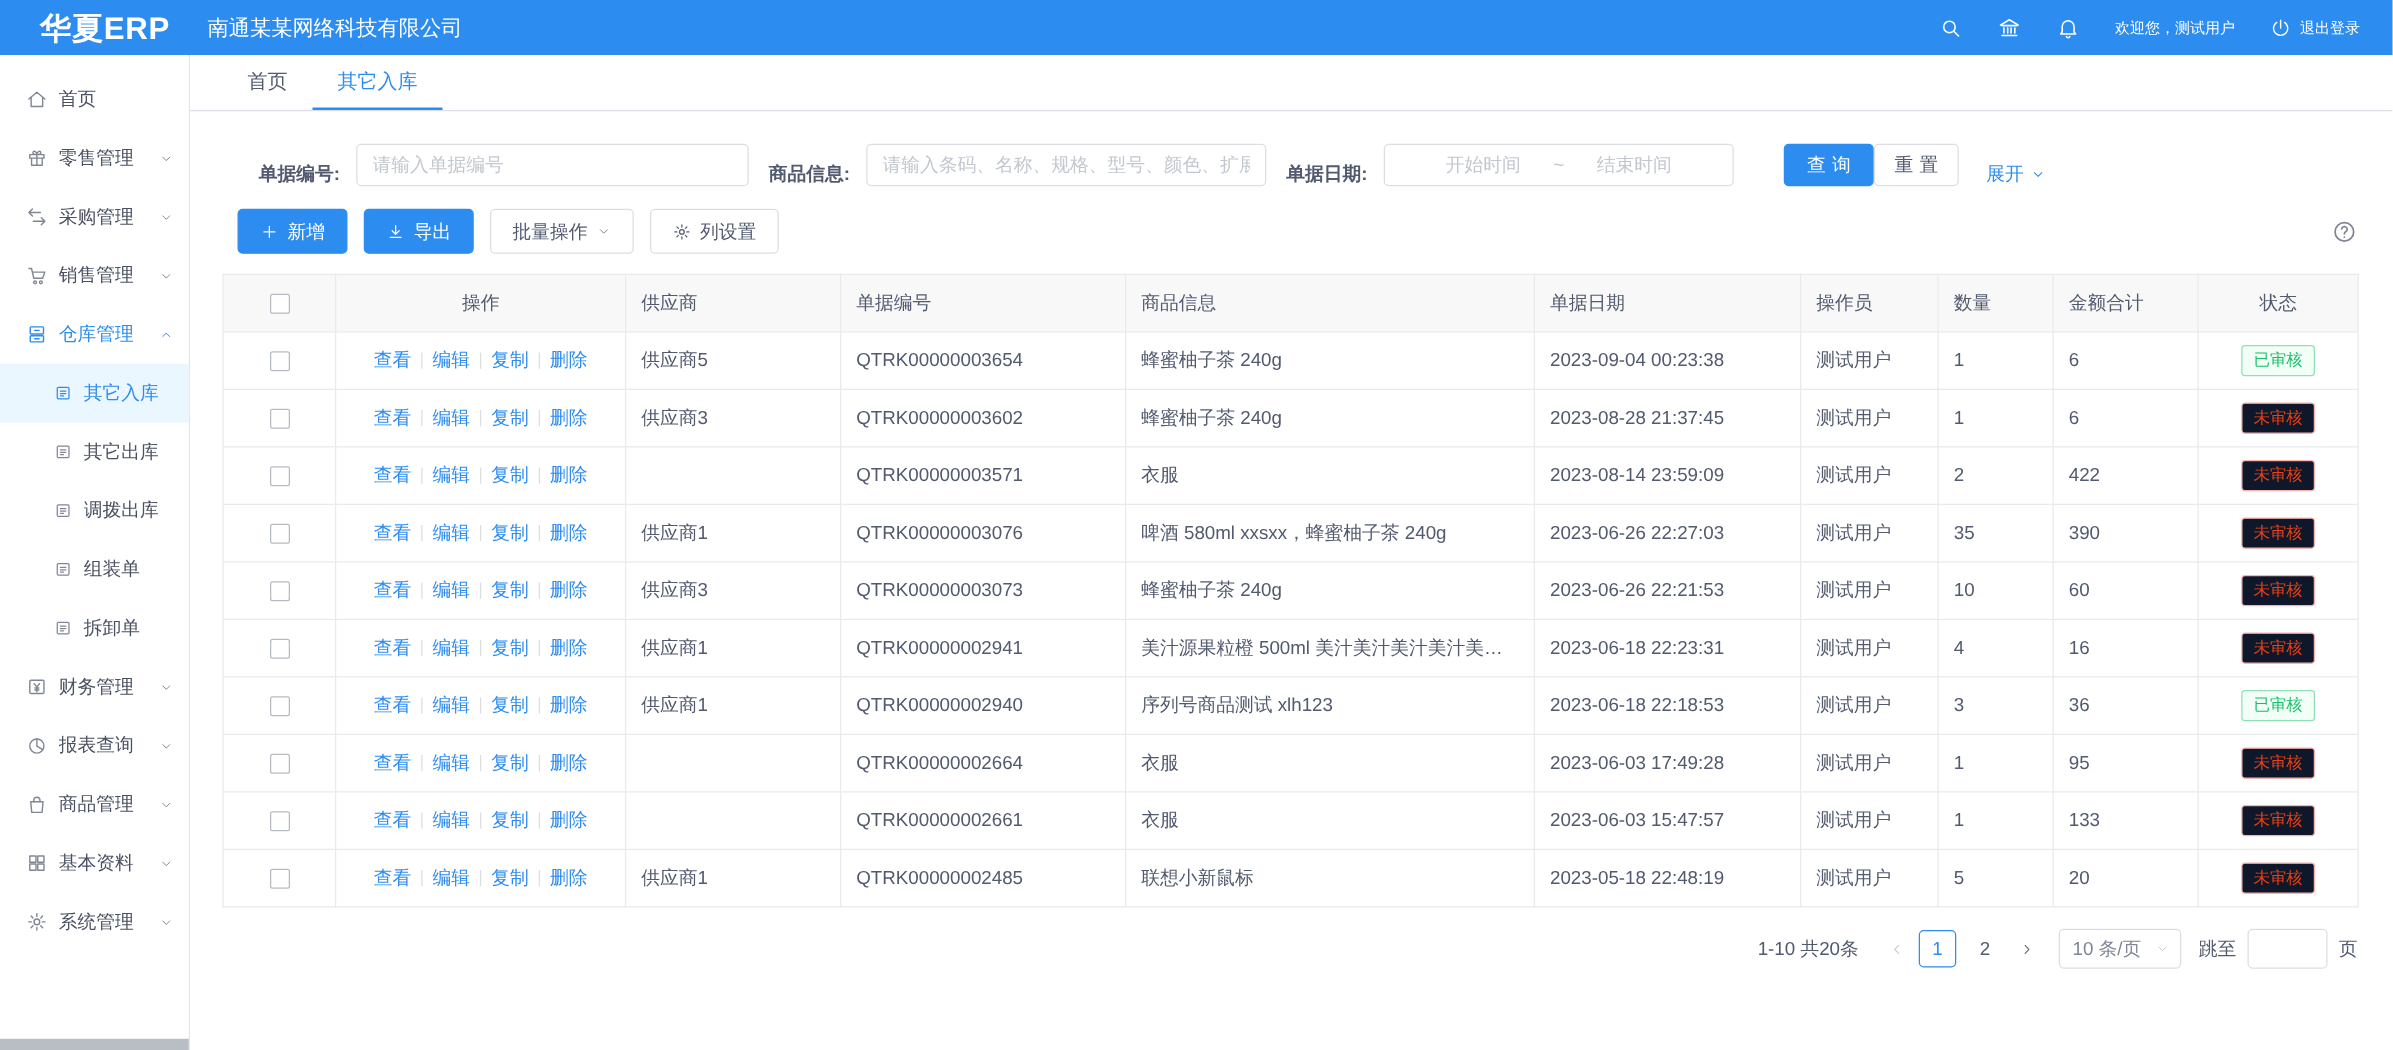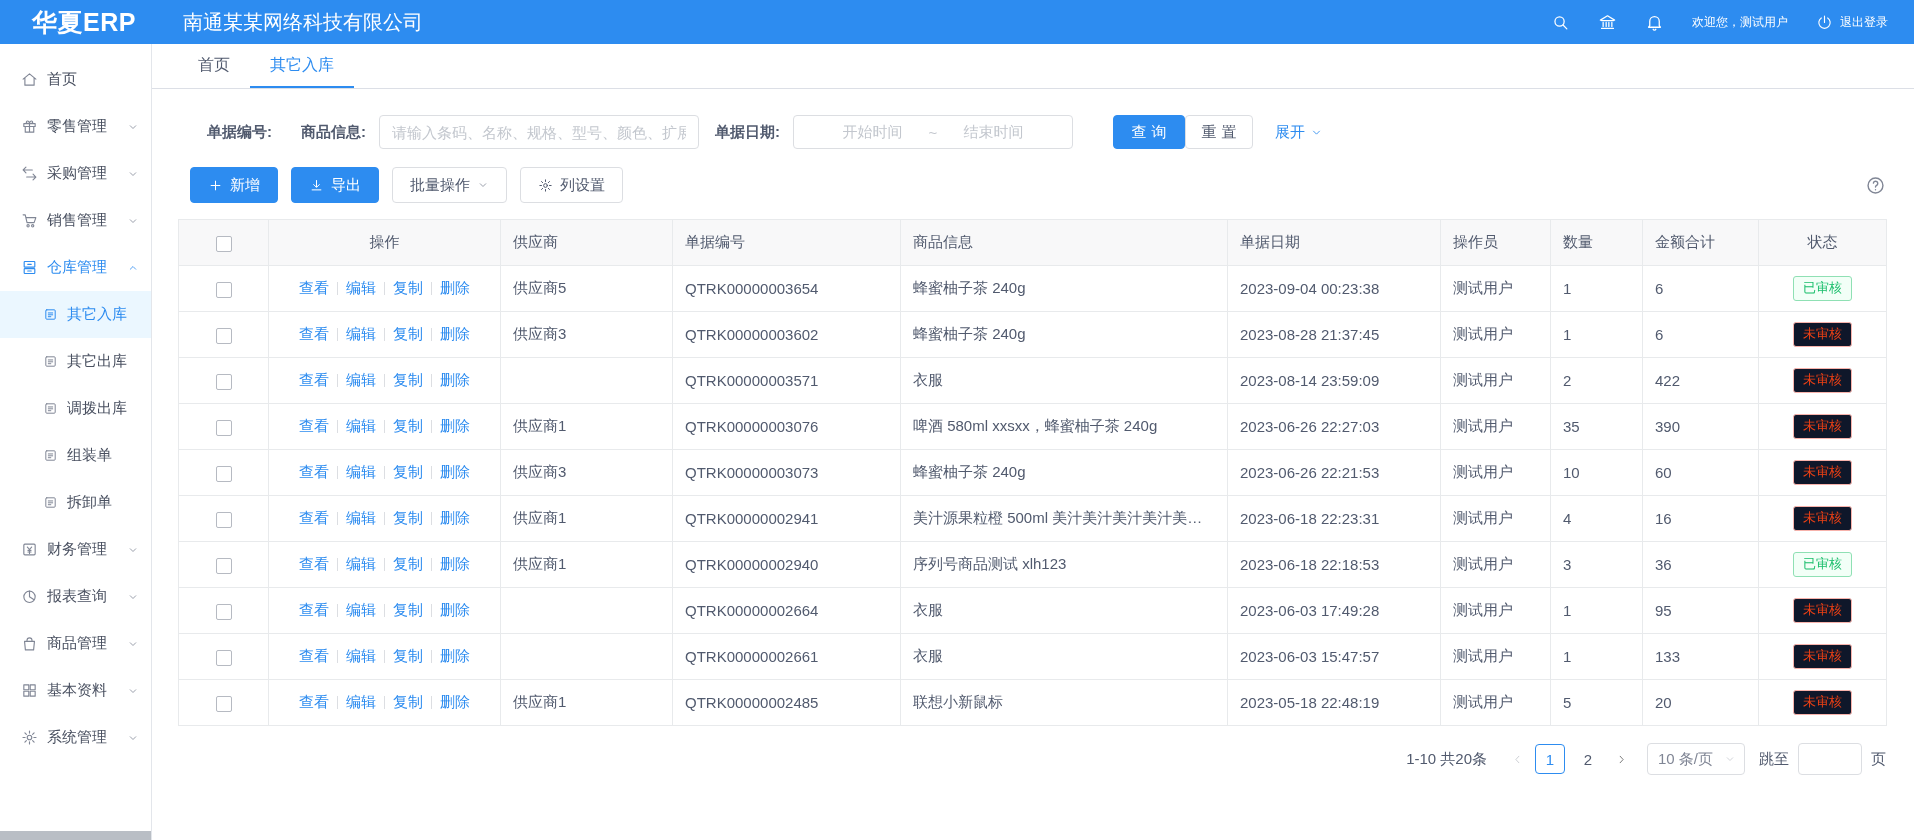--- a/index.html
+++ b/index.html
@@ -13,21 +13,21 @@
   *{margin:0;padding:0;box-sizing:border-box}
   html,body{width:1914px;height:840px;overflow:hidden;background:#fff;
     font-family:"Liberation Sans","DejaVu Sans",sans-serif;color:var(--text)}
   .icon{display:inline-flex;flex:none}
   .icon svg{width:100%;height:100%;display:block}
 
   
   .header{position:absolute;top:0;left:0;right:0;height:44px;background:var(--primary);
     display:flex;align-items:center;color:#fff;z-index:20}
   .logo{width:152px;padding-left:32px;font-size:25px;font-weight:bold;letter-spacing:.5px;white-space:nowrap}
-  .company{font-size:20px;margin-left:31px;white-space:nowrap}
+  .company{font-size:17px;margin-left:14px;white-space:nowrap}
   .header-right{margin-left:auto;display:flex;align-items:center;gap:28px;padding-right:26px;font-size:12px}
   .hicon{width:19px;height:19px;cursor:pointer}
   .hicon.small{width:17px;height:17px}
   .logout{display:flex;align-items:center;gap:7px;cursor:pointer;white-space:nowrap}
 
   
   .sidebar{position:absolute;top:44px;left:0;bottom:0;width:152px;background:#fff;
     border-right:1px solid #e3e6eb;z-index:10}
   .sb-menu{padding-top:12px}
   .sb-item{height:47px;display:flex;align-items:center;padding:0 12px 0 21px;font-size:15px;
@@ -44,21 +44,21 @@
   .sb-scrollbar{position:absolute;bottom:0;left:0;width:100%;height:9px;background:#b9bec5}
 
   
   .main{position:absolute;top:44px;left:152px;right:0;bottom:0;background:#fff;overflow:hidden}
   .tabbar{height:45px;border-bottom:1px solid #dcdfe6;display:flex;align-items:stretch;padding-left:26px}
   .tab{display:flex;align-items:center;padding:0 20px;font-size:16px;color:#515a6e;cursor:pointer;
     border-bottom:2px solid transparent}
   .tab-active{color:var(--primary);border-bottom-color:var(--primary)}
 
   
-  .filterbar{display:flex;align-items:center;padding:26px 0 0 55px;font-size:15px;white-space:nowrap}
+  .filterbar{display:flex;align-items:flex-end;padding:26px 0 0 55px;font-size:15px;white-space:nowrap}
   .f-label{font-weight:bold;margin-right:13px}
   .f-label.gap{margin-left:16px}
   .f-input{height:34px;border:1px solid var(--border);border-radius:4px;padding:0 12px;
     font-size:15px;color:var(--text);font-family:inherit;outline:none}
   .f-input::placeholder{color:#c3c7ce}
   .w-bill{width:314px}
   .w-goods{width:320px}
   .daterange{width:280px;height:34px;border:1px solid var(--border);border-radius:4px;
     display:flex;align-items:center;justify-content:center;gap:26px;color:#c3c7ce;font-size:15px;cursor:pointer}
   .btn{height:34px;border-radius:4px;font-size:15px;display:inline-flex;align-items:center;
@@ -332,20 +332,21 @@
 
 <div class="main">
 
   <div class="tabbar">
       <div class="tab">首页</div>
       <div class="tab tab-active">其它入库</div>
     </div>
 
   <div class="filterbar">
     <span class="f-label">单据编号:</span>
+    <input class="f-input w-bill" placeholder="请输入单据编号" style="">
     <span class="f-label gap">商品信息:</span>
     <input class="f-input w-goods" placeholder="请输入条码、名称、规格、型号、颜色、扩展..." style="">
     <span class="f-label gap">单据日期:</span>
     <div class="daterange">
       <span>开始时间</span>
       <span>~</span>
       <span>结束时间</span>
     </div>
     <button class="btn btn-primary btn-search">查询</button>
     <button class="btn btn-default btn-reset">重置</button>

